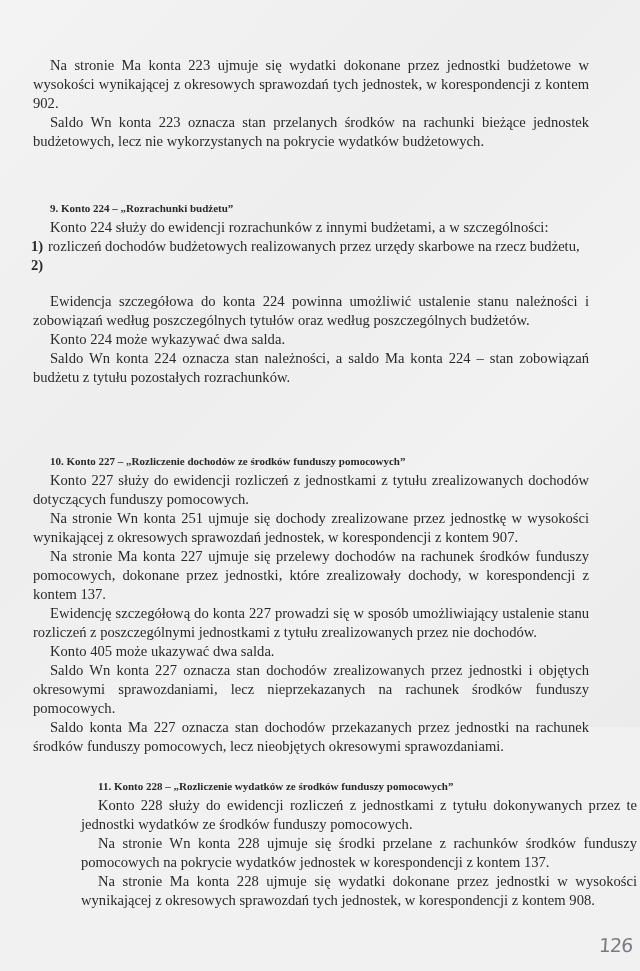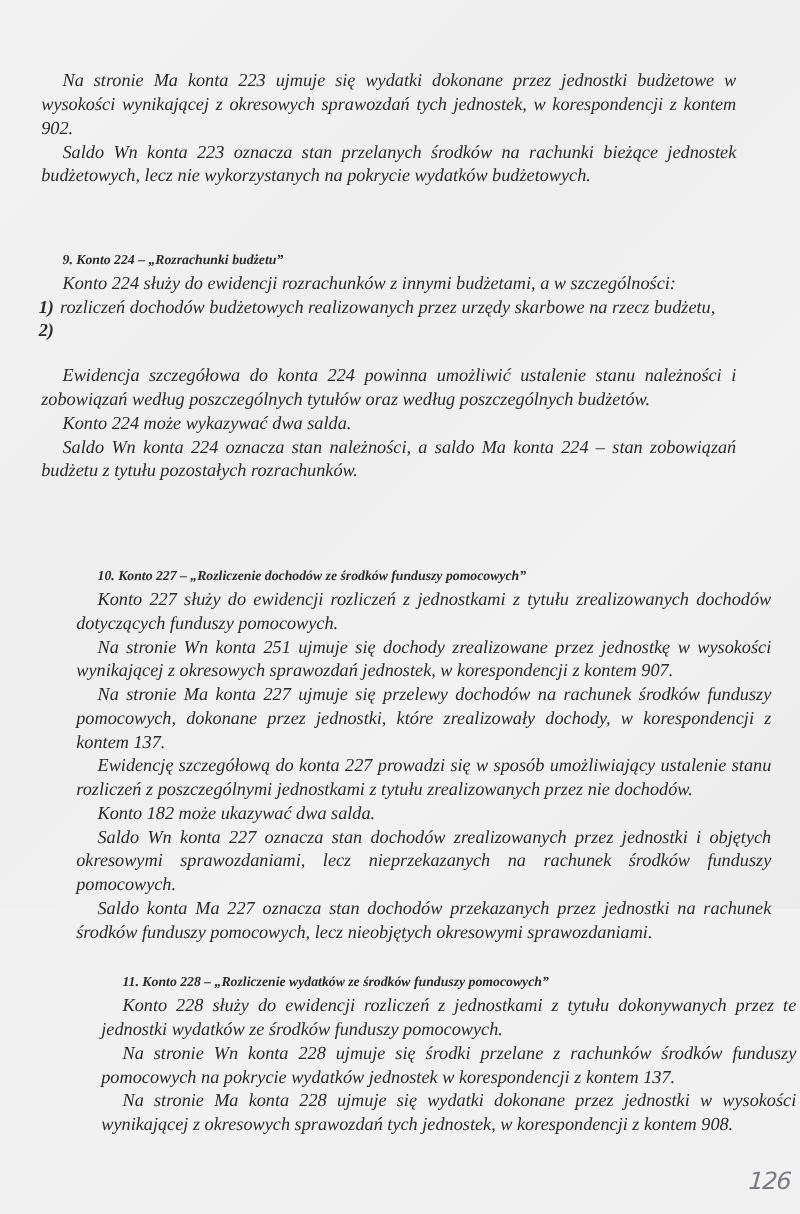--- a/index.html
+++ b/index.html
@@ -5,21 +5,20 @@
   html, body { margin: 0; padding: 0; }
   body {
     width: 640px; height: 971px; overflow: hidden;
     background: #f1f1f1;
     font-family: "Liberation Serif", "DejaVu Serif", serif;
     color: #2a2a2a;
   }
   .page {
     position: relative; width: 640px; height: 727px;
     background: linear-gradient(135deg, #f3f3f3 0%, #eeeeee 40%, #f2f2f2 70%, #ebebeb 100%);
-    font-style: italic;
   }
   .col { position: absolute; left: 33px; width: 556px; font-size: 14.6px; line-height: 19px; }
   .p { margin: 0; text-align: justify; text-indent: 17px; }
   .h { margin: 0; font-weight: bold; text-indent: 17px; font-size: 11px; }
   .li { margin: 0; display: flex; }
   .li .num { width: 17px; flex: 0 0 17px; font-weight: bold; margin-left: -2px; }
   .pagenum {
     position: absolute; left: 599px; top: 934px;
     font-family: "DejaVu Sans", sans-serif; font-size: 19px; color: #7a7a85;
     letter-spacing: -1px; transform: skewX(-4deg);
@@ -45,27 +44,27 @@
     <div class="li">
       <span class="num">2)</span>
     </div>
   </div>
   <div class="col" style="top:292px;">
     <p class="p">Ewidencja szczegółowa do konta 224 powinna umożliwić ustalenie stanu należności i zobowiązań według poszczególnych tytułów oraz według poszczególnych budżetów.</p>
     <p class="p">Konto 224 może wykazywać dwa salda.</p>
     <p class="p">Saldo Wn konta 224 oznacza stan należności, a saldo Ma konta 224 – stan zobowiązań budżetu z tytułu pozostałych rozrachunków.</p>
   </div>
 
-  <div class="col" style="top:452px;margin-left:28px;">
+  <div class="col" style="top:452px;">
     <p class="h">10. Konto 227 – „Rozliczenie dochodów ze środków funduszy pomocowych”</p>
     <p class="p">Konto 227 służy do ewidencji rozliczeń z jednostkami z tytułu zrealizowanych dochodów dotyczących funduszy pomocowych.</p>
     <p class="p">Na stronie Wn konta 251 ujmuje się dochody zrealizowane przez jednostkę w wysokości wynikającej z okresowych sprawozdań jednostek, w korespondencji z kontem 907.</p>
     <p class="p">Na stronie Ma konta 227 ujmuje się przelewy dochodów na rachunek środków funduszy pomocowych, dokonane przez jednostki, które zrealizowały dochody, w korespondencji z kontem 137.</p>
     <p class="p">Ewidencję szczegółową do konta 227 prowadzi się w sposób umożliwiający ustalenie stanu rozliczeń z poszczególnymi jednostkami z tytułu zrealizowanych przez nie dochodów.</p>
-    <p class="p">Konto 182 może ukazywać dwa salda.</p>
+    <p class="p">Konto 405 może ukazywać dwa salda.</p>
     <p class="p">Saldo Wn konta 227 oznacza stan dochodów zrealizowanych przez jednostki i objętych okresowymi sprawozdaniami, lecz nieprzekazanych na rachunek środków funduszy pomocowych.</p>
     <p class="p">Saldo konta Ma 227 oznacza stan dochodów przekazanych przez jednostki na rachunek środków funduszy pomocowych, lecz nieobjętych okresowymi sprawozdaniami.</p>
   </div>
 
   <div class="col" style="top:777px;margin-left:48px;">
     <p class="h">11. Konto 228 – „Rozliczenie wydatków ze środków funduszy pomocowych”</p>
     <p class="p">Konto 228 służy do ewidencji rozliczeń z jednostkami z tytułu dokonywanych przez te jednostki wydatków ze środków funduszy pomocowych.</p>
     <p class="p">Na stronie Wn konta 228 ujmuje się środki przelane z rachunków środków funduszy pomocowych na pokrycie wydatków jednostek w korespondencji z kontem 137.</p>
     <p class="p">Na stronie Ma konta 228 ujmuje się wydatki dokonane przez jednostki w wysokości wynikającej z okresowych sprawozdań tych jednostek, w korespondencji z kontem 908.</p>
   </div>

